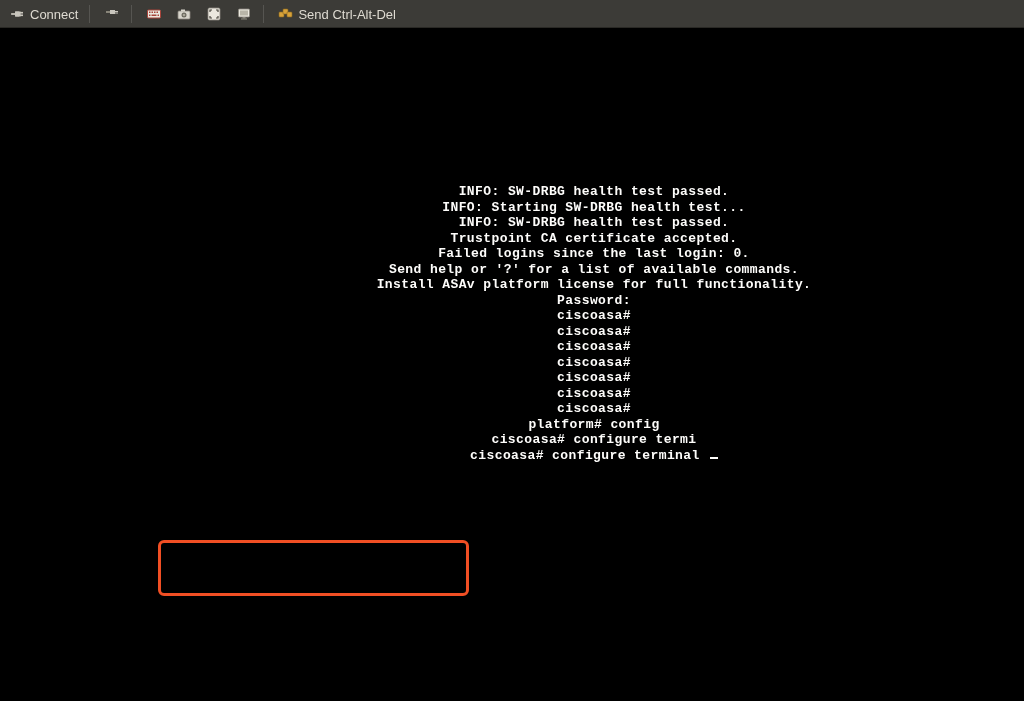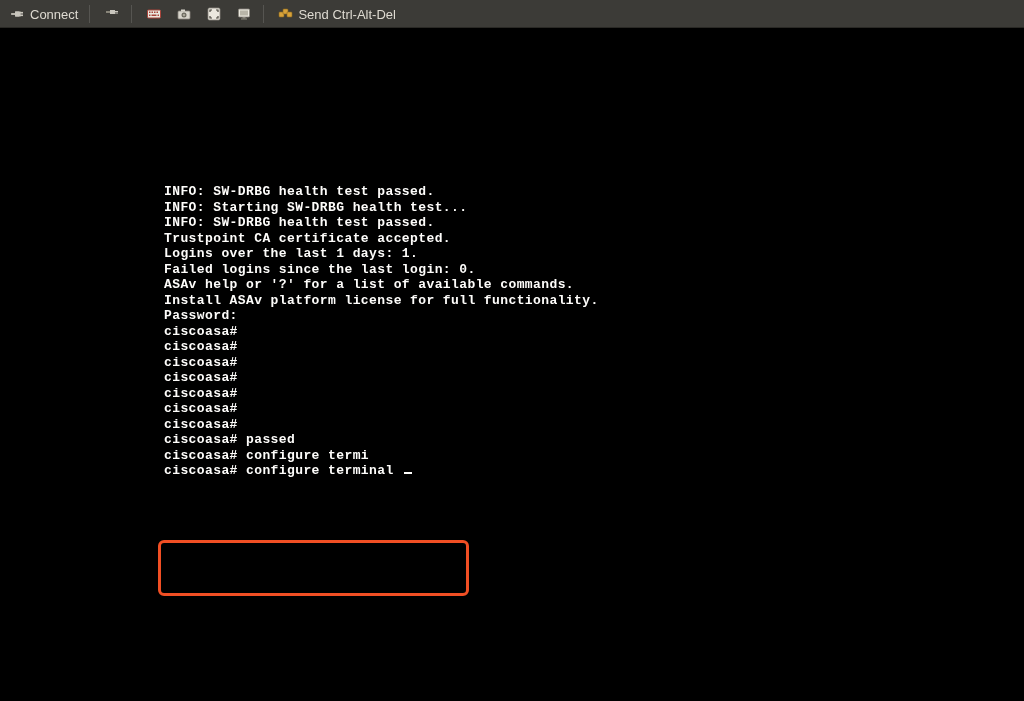--- a/index.html
+++ b/index.html
@@ -54,20 +54,21 @@
       font-family: "Courier New", monospace;
       font-size: 13px;
       line-height: 15.5px;
       color: #fefdfb;
       font-weight: bold;
       letter-spacing: 0.4px;
       position: relative;
     }
     .console-line {
       white-space: pre;
+      text-align: center;
     }
     .highlight-box {
       position: absolute;
       border: 3px solid #f14f24;
       border-radius: 6px;
       left: 158px;
       top: 512px;
       width: 311px;
       height: 56px;
       pointer-events: none;
@@ -160,31 +161,30 @@
 </div>
 
 <div class="console">
   <div id="console-body">
       <div class="console-line">INFO: SW-DRBG health test passed.</div>
       <div class="console-line"></div>
       <div class="console-line">INFO: Starting SW-DRBG health test...</div>
       <div class="console-line">INFO: SW-DRBG health test passed.</div>
       <div class="console-line"></div>
       <div class="console-line">Trustpoint CA certificate accepted.</div>
-      <div class="console-line">Logins over the last 1 days: 1.</div>
       <div class="console-line">Failed logins since the last login: 0.</div>
-      <div class="console-line">ASAv help or '?' for a list of available commands.</div>
+      <div class="console-line">Send help or '?' for a list of available commands.</div>
       <div class="console-line">Install ASAv platform license for full functionality.</div>
       <div class="console-line"></div>
       <div class="console-line">Password:</div>
       <div class="console-line">ciscoasa#</div>
       <div class="console-line">ciscoasa#</div>
       <div class="console-line">ciscoasa#</div>
       <div class="console-line">ciscoasa#</div>
       <div class="console-line">ciscoasa#</div>
       <div class="console-line">ciscoasa#</div>
       <div class="console-line">ciscoasa#</div>
-      <div class="console-line">ciscoasa# passed</div>
+      <div class="console-line">platform# config</div>
       <div class="console-line">ciscoasa# configure termi</div>
       <div class="console-line">ciscoasa# configure terminal <span class="cursor"></span></div>
     </div>
   <div class="highlight-box"></div>
 </div>
 
 </body></html>

